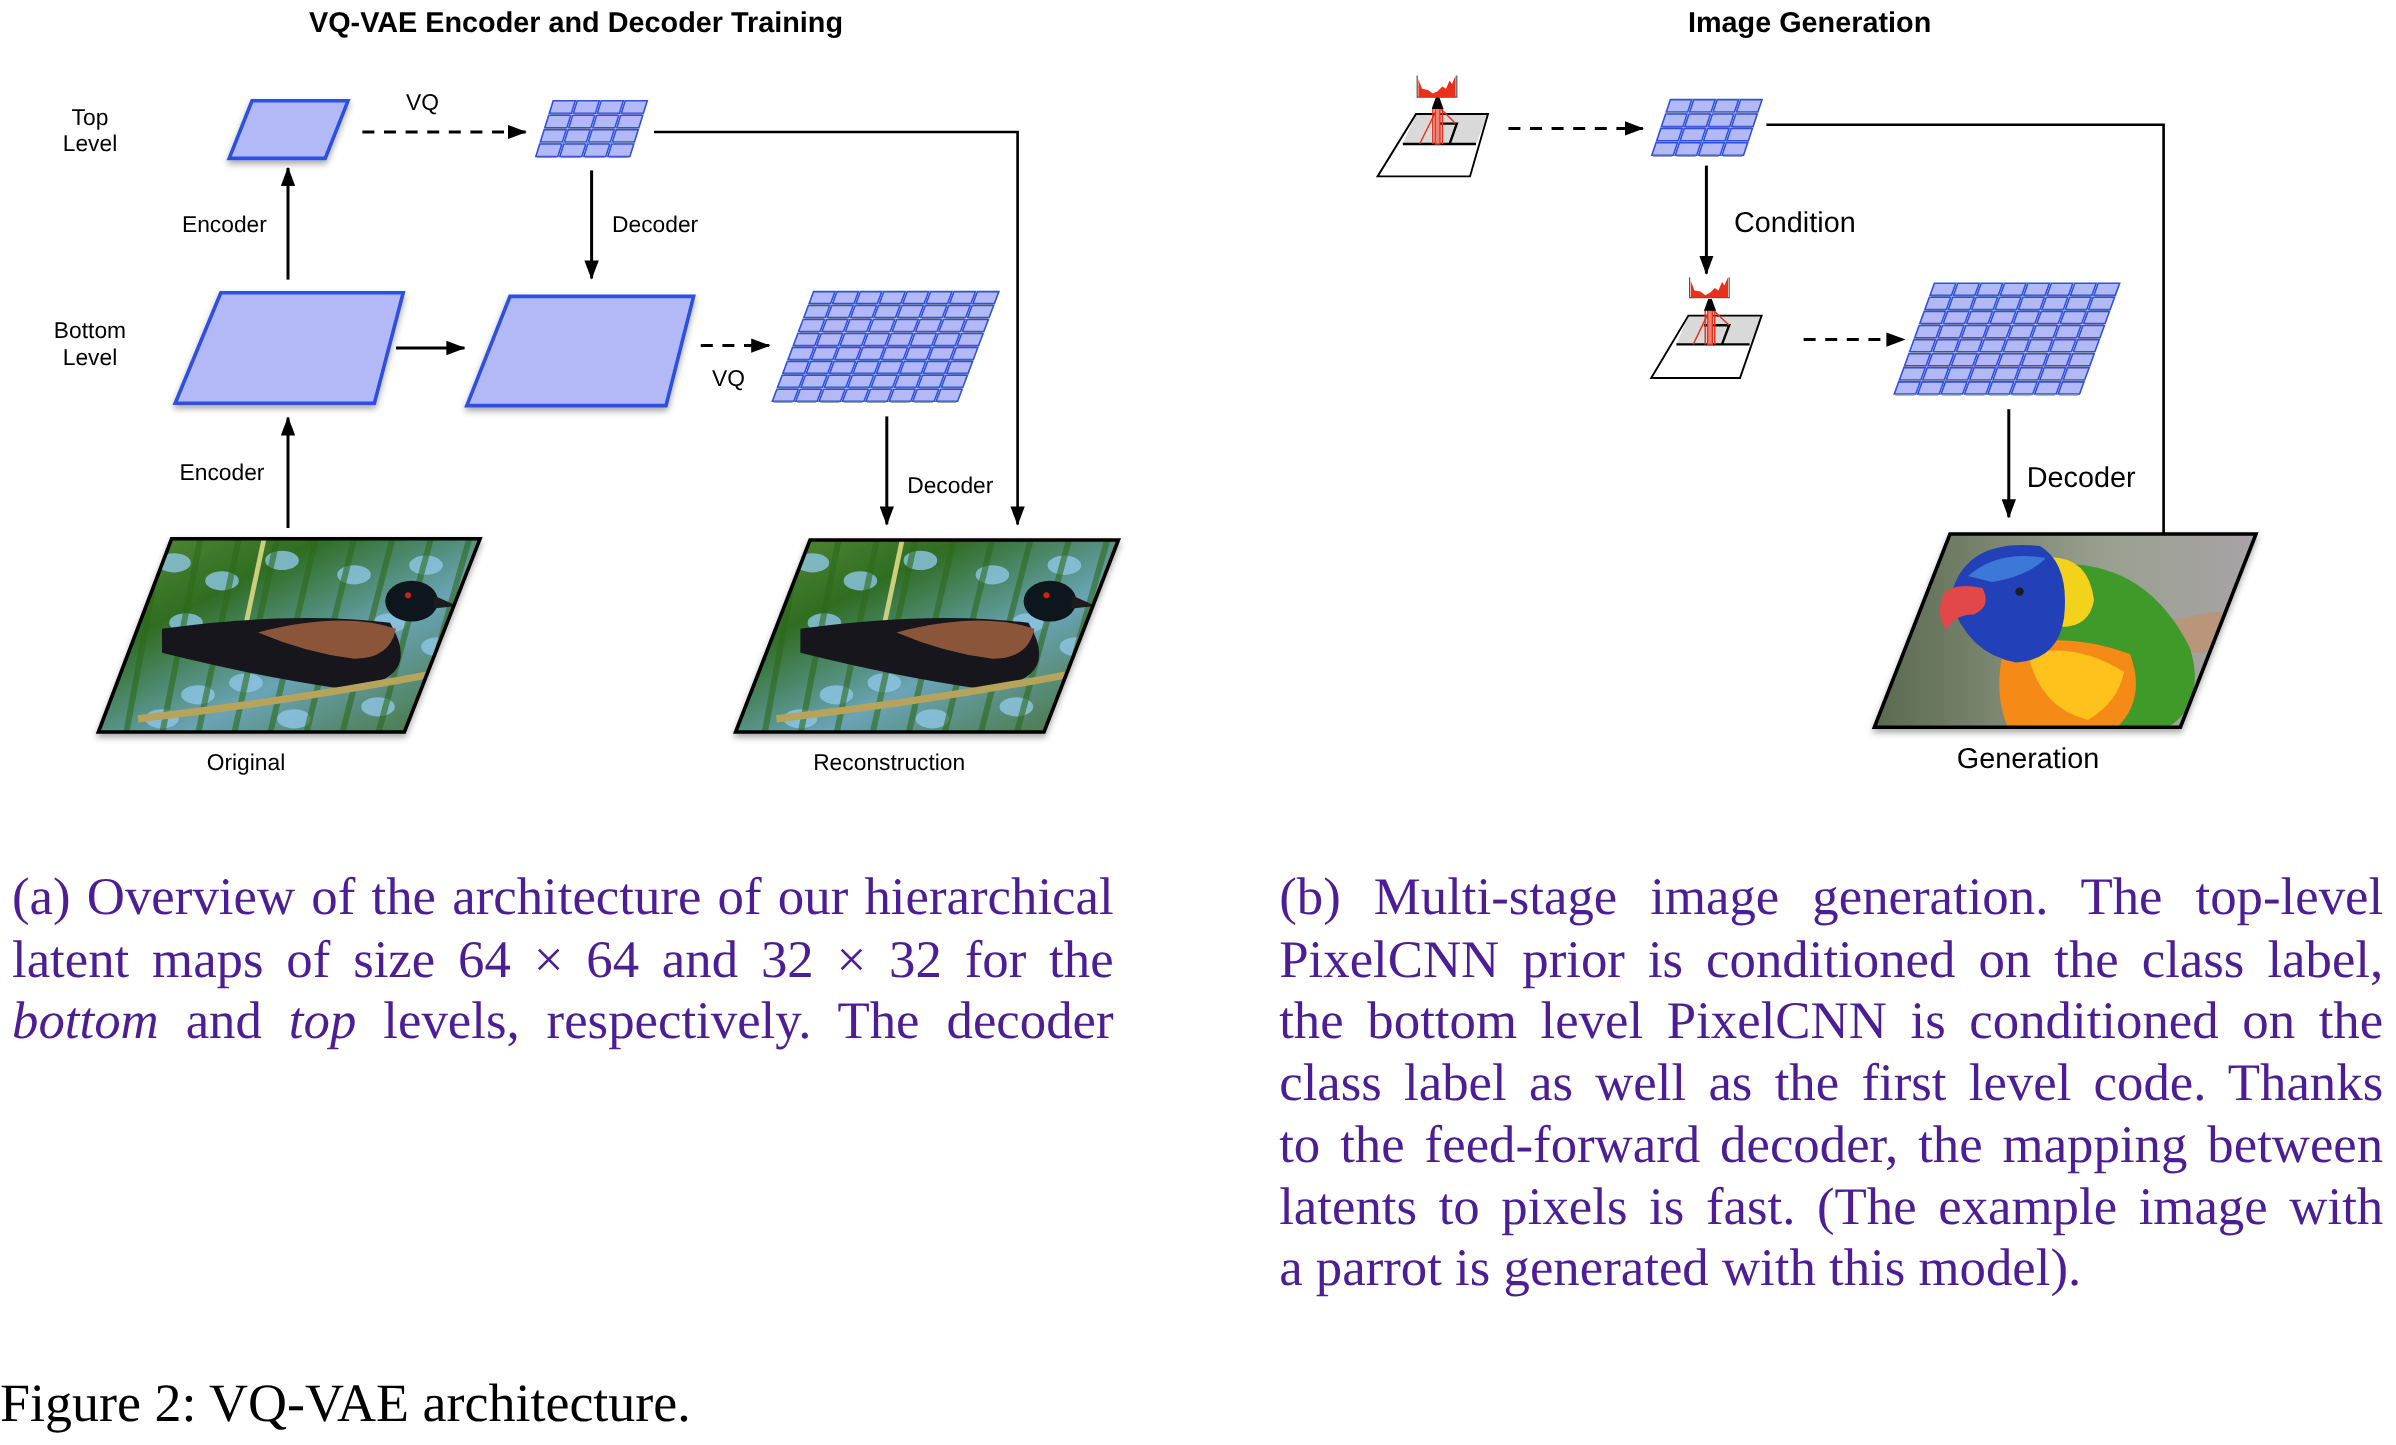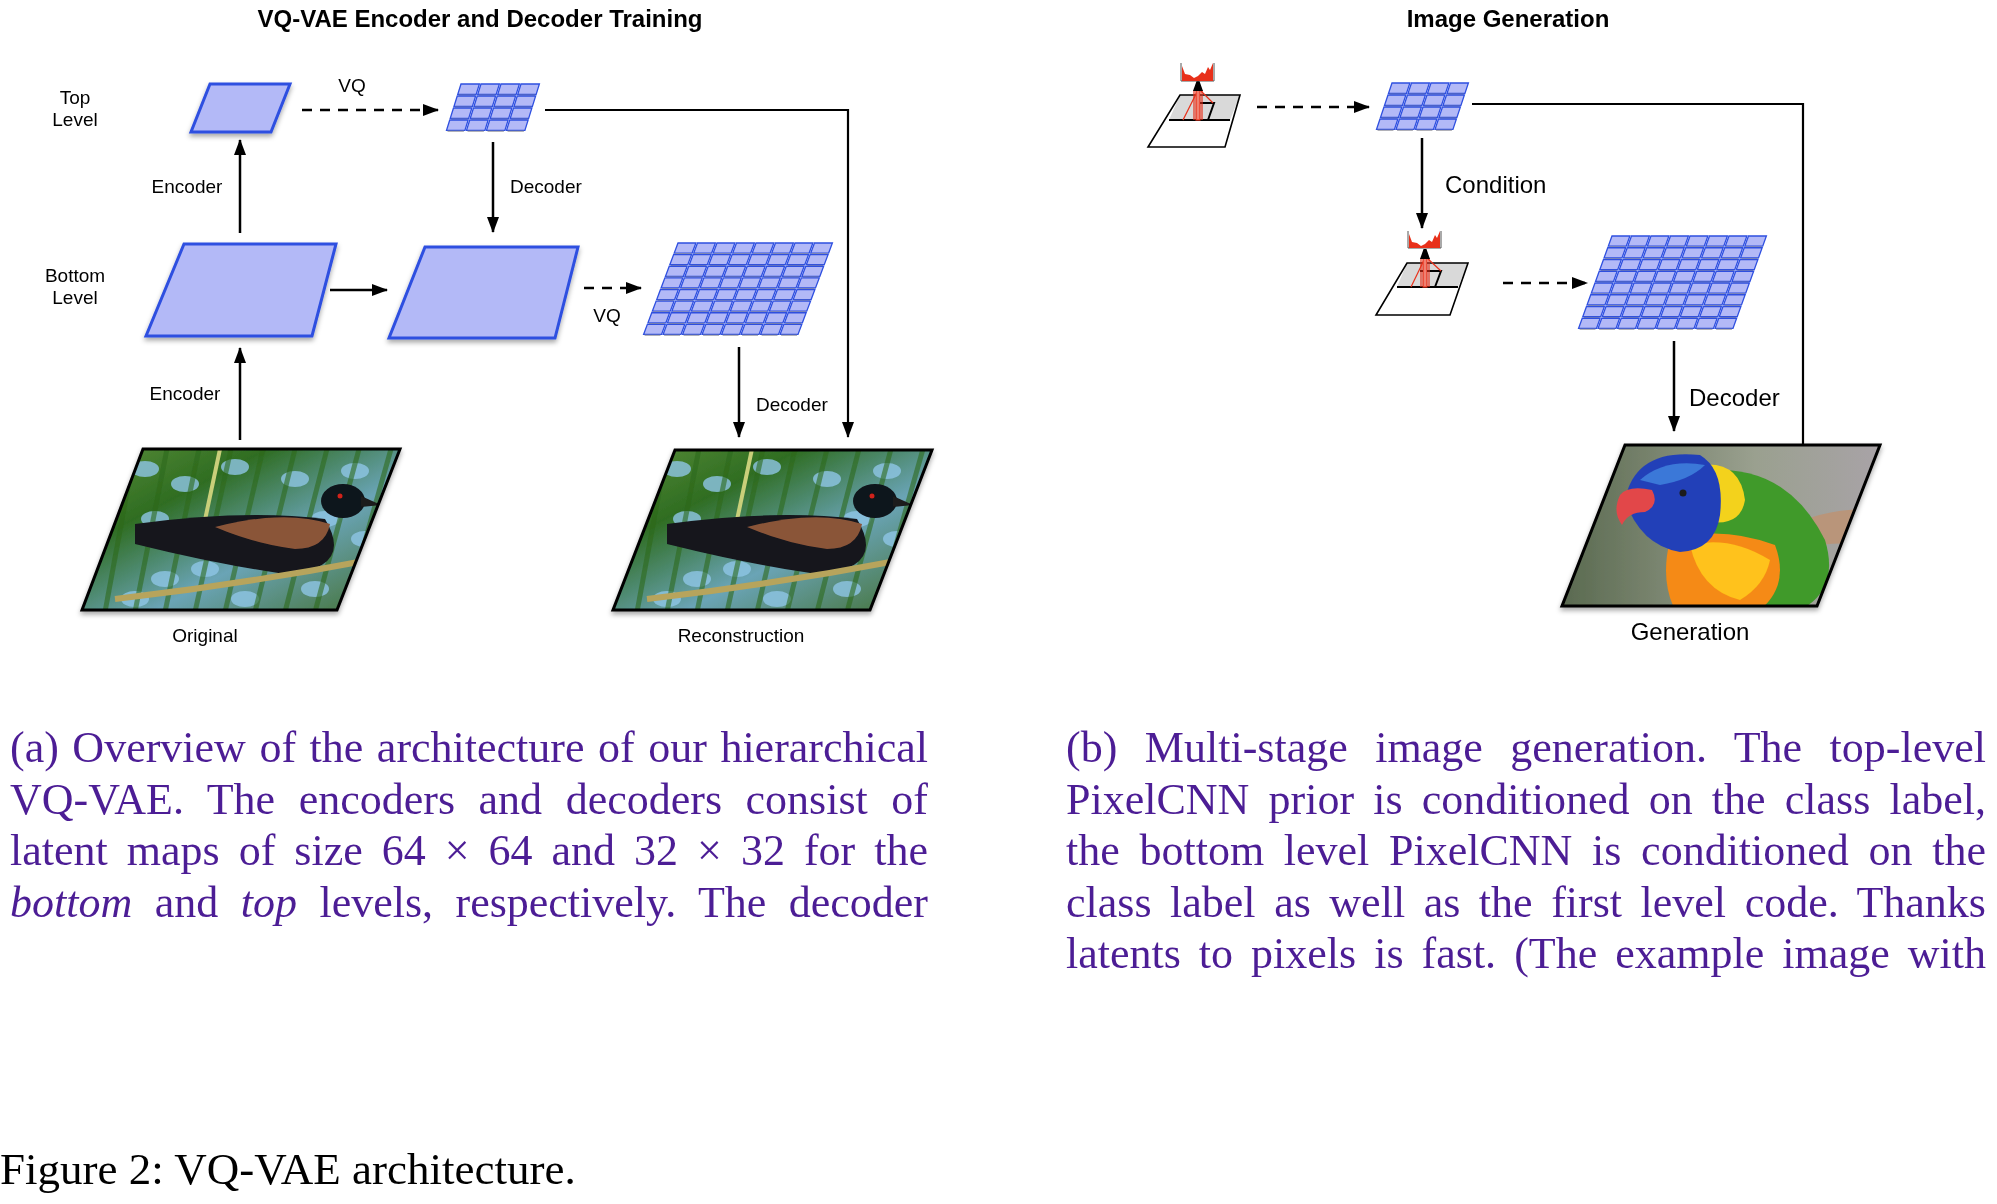--- a/index.html
+++ b/index.html
@@ -583,24 +583,25 @@
         <path d="M1620,495 Q1628,485 1652,490 Q1660,505 1645,512 Q1628,512 1622,525 Q1612,512 1620,495 Z" fill="#e2474a"></path>
       </g>
       <polygon points="1625,445 1880,445 1817,606 1562,606" fill="none" stroke="#000" stroke-width="3"></polygon>
     </g>
     <text class="lbl-r" x="1690" y="640" text-anchor="middle">Generation</text>
   </g>
 </svg>
 
 <div id="cap-a" class="caption">
     <span class="line"><span>(a) Overview of the architecture of our hierarchical</span></span>
-    <span class="line"><span>VQ-VAE. The encoders and decoders consist of</span></span>
     <span class="line"><span>latent maps of size 64 × 64 and 32 × 32 for the</span></span>
     <span class="line"><i>bottom</i><span> and </span><i>top</i><span> levels, respectively.  The decoder</span></span>
   </div>
 <div id="cap-b" class="caption">
     <span class="line">(b) Multi-stage image generation.  The top-level</span>
     <span class="line">PixelCNN prior is conditioned on the class label,</span>
     <span class="line">the bottom level PixelCNN is conditioned on the</span>
     <span class="line">class label as well as the first level code. Thanks</span>
+    <span class="line">to the feed-forward decoder, the mapping between</span>
     <span class="line">latents to pixels is fast. (The example image with</span>
+    <span class="line last">a parrot is generated with this model).</span>
   </div>
 <div id="fig-caption">Figure 2: VQ-VAE architecture.</div>
 
 </body></html>

